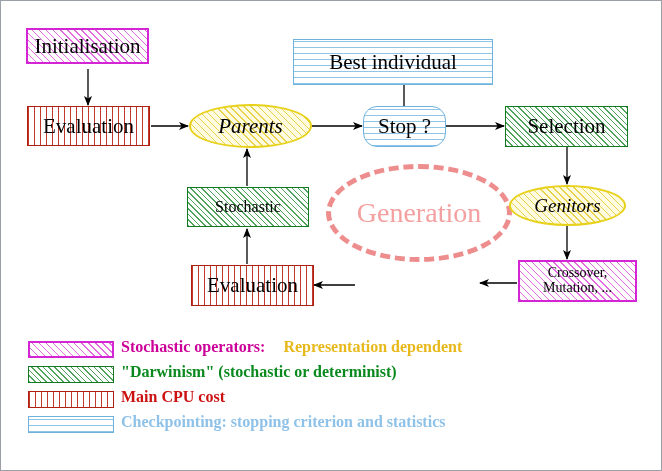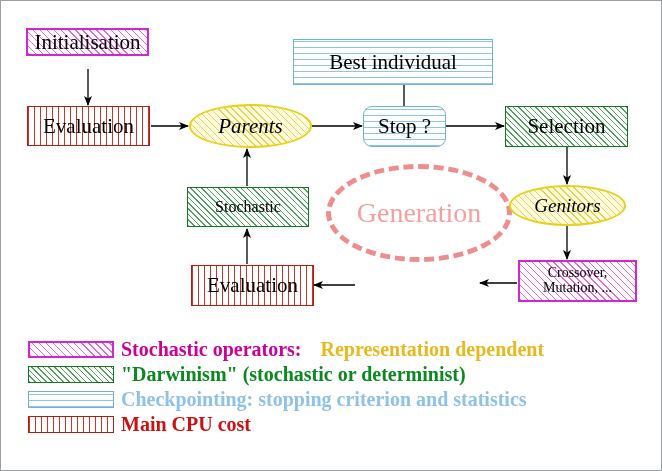--- a/index.html
+++ b/index.html
@@ -52,21 +52,21 @@
   }
   .hatch-yellow{
     background-color:#fffbe0;
     background-image:repeating-linear-gradient(45deg,
         #e8d24a 0px,#e8d24a 1px,
         rgba(255,255,255,0) 1px,rgba(255,255,255,0) 5px);
     border:2px solid #e8d11a;
     font-style:italic;
   }
   .ellipse{border-radius:50%;}
-  .rounded{border-radius:9px;}
+  .rounded{border-radius:14px;}
   
   #edges{position:absolute;left:0;top:0;width:662px;height:471px;z-index:1;}
   
   .generation{
     position:absolute;
     border:5px dashed #ee8d8d;
     border-radius:50%;
     display:flex;align-items:center;justify-content:center;
     color:#f4a0a0;
     z-index:2;
@@ -74,21 +74,21 @@
   }
   
   .legend{position:absolute;left:0;top:340px;width:662px;z-index:4;}
   .legend-row{position:relative;height:25px;}
   .swatch{
     position:absolute;left:27px;width:86px;height:17px;
     box-sizing:border-box;
   }
   .legend-text{
     position:absolute;left:120px;top:-3px;
-    white-space:nowrap;font-size:20px;font-weight:bold;font-family:Liberation Serif, serif;
+    white-space:nowrap;font-size:16px;font-weight:bold;font-family:Liberation Serif, serif;
   }
   .lt-second{position:relative;padding-left:14px;}
 </style>
 </head>
 <body>
 
 <div id="canvas">
 
   <svg id="edges" viewBox="0 0 662 471">
     <defs>
@@ -119,21 +119,21 @@
       <line x1="246" y1="263" x2="246" y2="228"></line>
 
       <line x1="246" y1="185" x2="246" y2="148"></line>
     </g>
   </svg>
 
   <div class="generation" style="left:325px;top:163px;width:176px;height:88px;font-size:28px;">
     <span>Generation</span>
   </div>
 
-  <div class="node hatch-magenta" style="left:25px;top:27px;width:123px;height:28px;font-size:21px;">
+  <div class="node hatch-magenta" style="left:25px;top:27px;width:123px;height:36px;font-size:21px;">
     <span>Initialisation</span>
   </div>
 
   <div class="node hatch-red-vert" style="left:26px;top:105px;width:123px;height:40px;font-size:21px;">
     <span>Evaluation</span>
   </div>
 
   <div class="node hatch-yellow ellipse" style="left:188px;top:103px;width:123px;height:44px;font-size:21px;">
     <span>Parents</span>
   </div>
@@ -177,24 +177,24 @@
         <span class="lt-second" style="color:#e8b91c;">Representation dependent</span>
       </div>
     </div>
 
     <div class="legend-row">
       <div class="swatch hatch-green"></div>
       <div class="legend-text" style="color:#0a8a1e;">"Darwinism" (stochastic or determinist)</div>
     </div>
 
     <div class="legend-row">
+      <div class="swatch hatch-red-vert"></div>
+      <div class="legend-text" style="color:#cc1111;">Main CPU cost</div>
+    </div>
+
+    <div class="legend-row">
       <div class="swatch hatch-blue-horiz"></div>
       <div class="legend-text" style="color:#8fc2e8;">Checkpointing: stopping criterion and statistics</div>
     </div>
 
-    <div class="legend-row">
-      <div class="swatch hatch-red-vert"></div>
-      <div class="legend-text" style="color:#cc1111;">Main CPU cost</div>
-    </div>
-
   </div>
 
 </div>
 
 </body></html>

